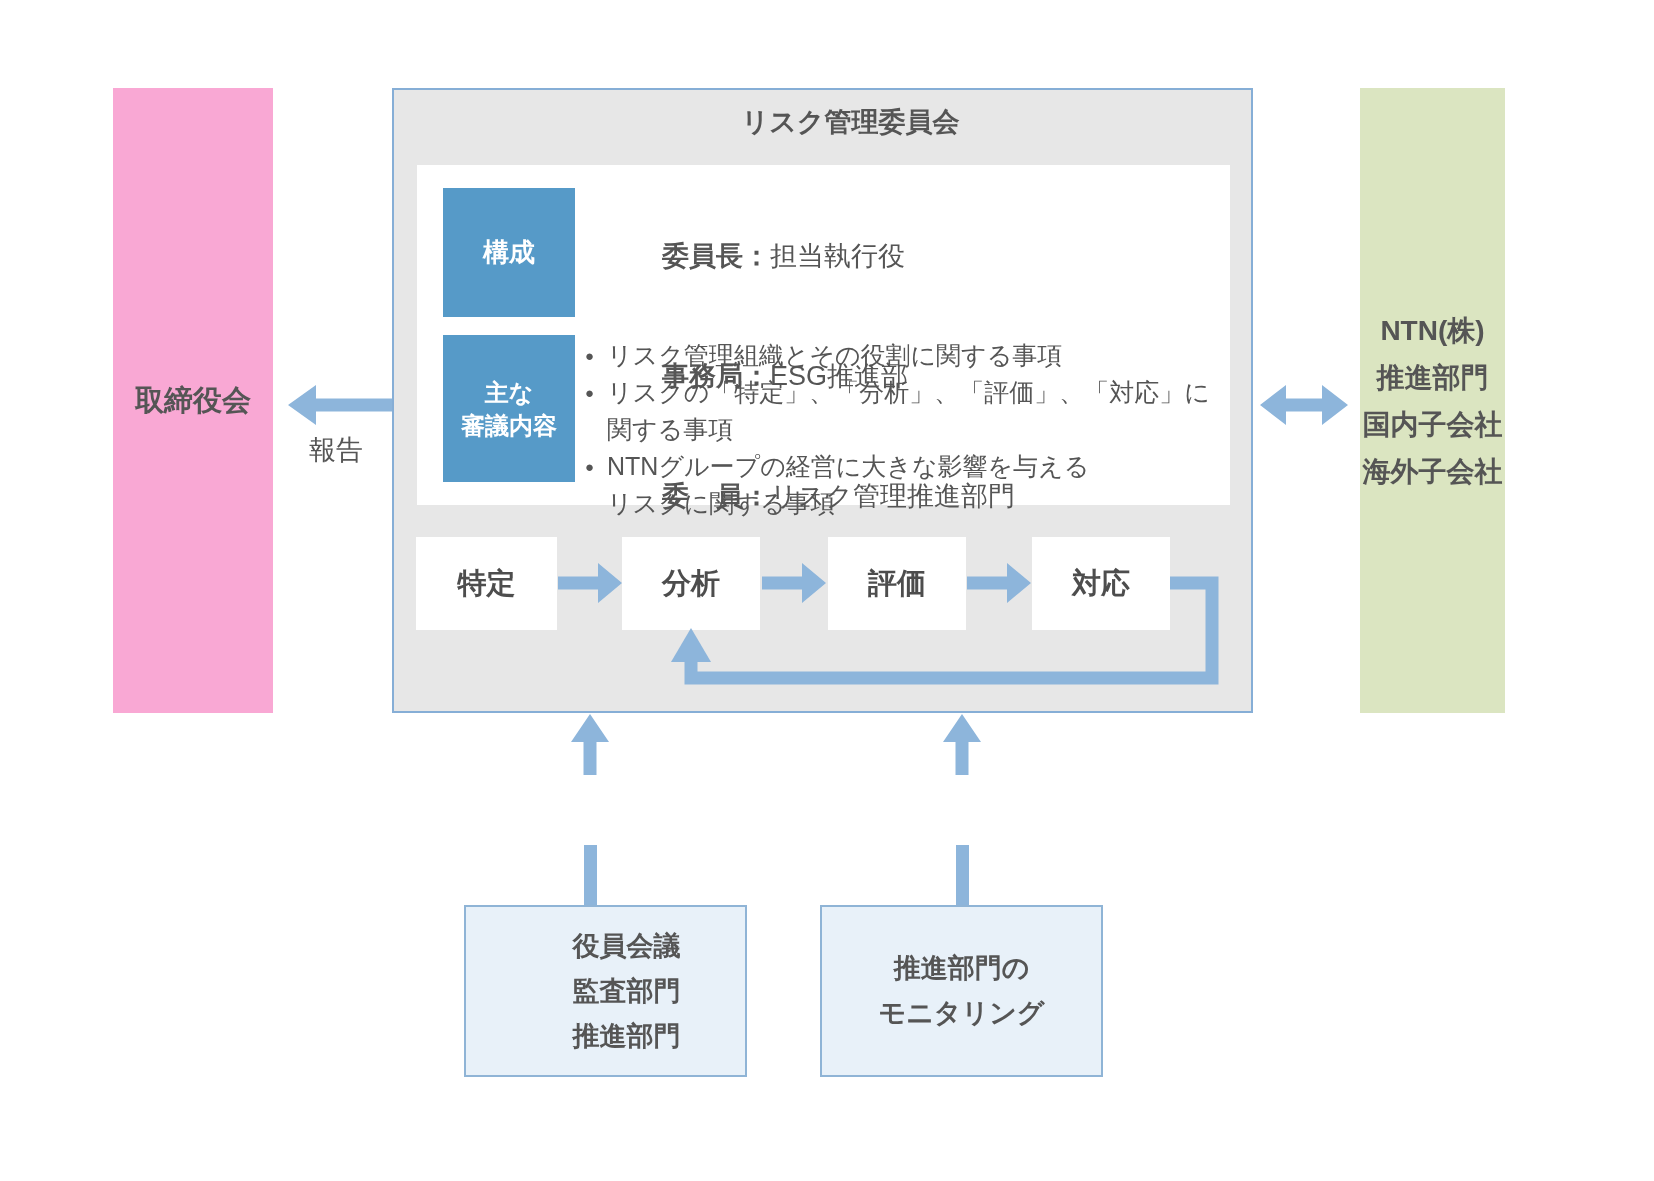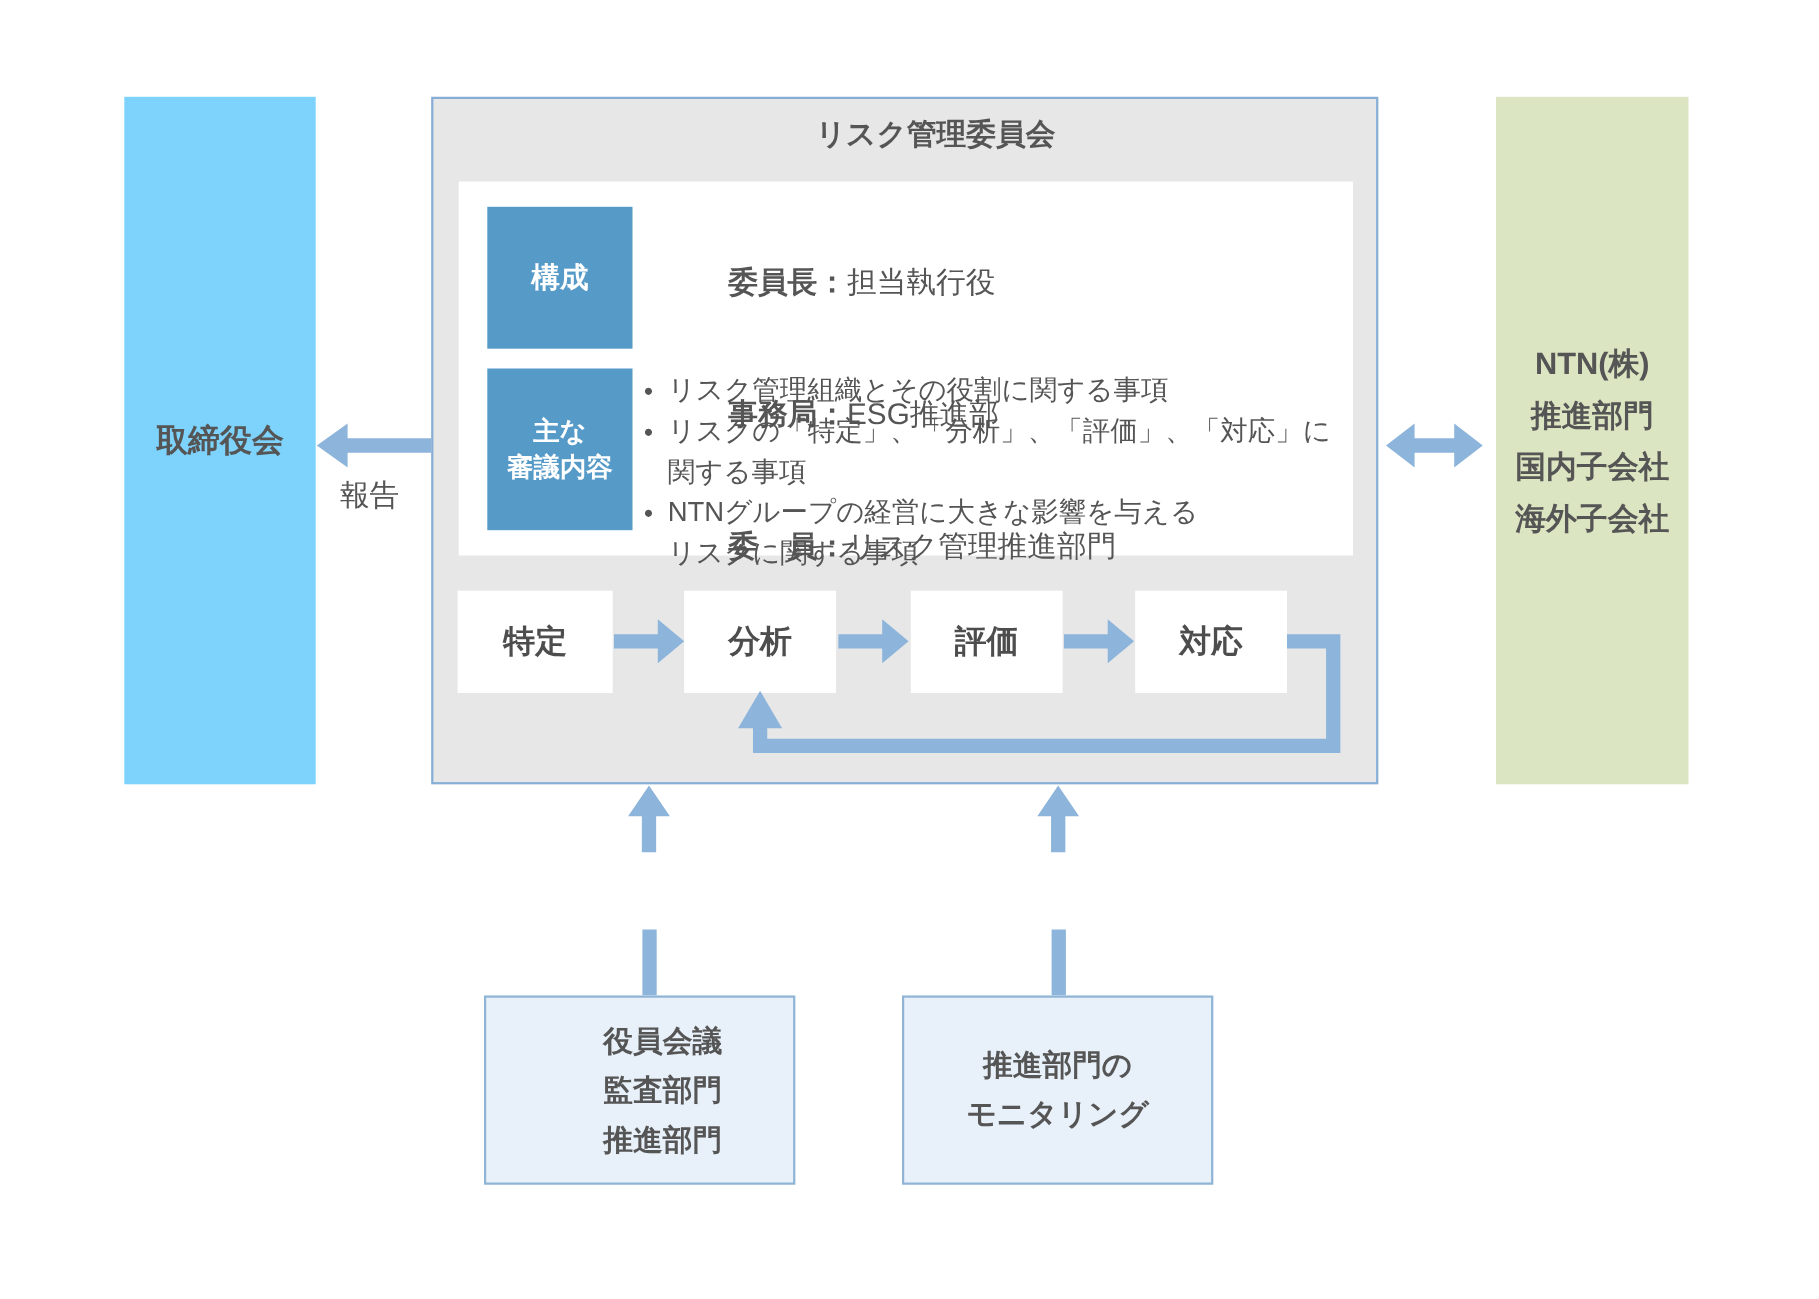--- a/index.html
+++ b/index.html
@@ -5,23 +5,23 @@
   html,body{margin:0;padding:0;background:#ffffff;}
   .canvas{
     position:relative;width:1654px;height:1181px;background:#ffffff;overflow:hidden;
     font-family:"Liberation Sans","DejaVu Sans",sans-serif;color:#555555;
   }
   .canvas *{box-sizing:border-box;}
   .abs{position:absolute;}
   .fill-center{display:flex;align-items:center;justify-content:center;text-align:center;}
 
   
-  .board-box{left:113px;top:88px;width:174px;height:625px;background:#7dd3fc;}
+  .board-box{left:113px;top:88px;width:160px;height:625px;background:#f9a8d4;}
   .board-label{font-size:29px;font-weight:bold;color:#555;}
-  .group-box{left:1360px;top:88px;width:175px;height:625px;background:#dbe5c1;flex-direction:column;}
+  .group-box{left:1360px;top:88px;width:145px;height:625px;background:#dbe5c1;flex-direction:column;}
   .group-line{display:block;font-size:28px;font-weight:bold;line-height:47px;color:#555;}
 
   
   .committee-panel{left:392px;top:88px;width:861px;height:625px;background:#e7e7e7;border:2px solid #86aed6;}
   .committee-title{left:0;top:14px;width:100%;text-align:center;font-size:27px;font-weight:bold;color:#555;margin-left:28px;}
   .white-panel{left:23px;top:75px;width:813px;height:340px;background:#ffffff;}
 
   .blue-tag{background:#569ac8;color:#ffffff;flex-direction:column;}
   .comp-tag{left:49px;top:98px;width:132px;height:129px;}
   .comp-tag span{font-size:26px;font-weight:bold;}
@@ -45,21 +45,21 @@
   .step-1{left:22px;width:141px;}
   .step-2{left:228px;width:138px;}
   .step-3{left:434px;width:138px;}
   .step-4{left:638px;width:138px;}
 
   
   .secretariat-bar{left:392px;top:775px;width:861px;height:70px;background:#d2e6f3;}
   .secretariat-bar span{font-size:27px;font-weight:bold;color:#555;}
   .source-box{top:905px;width:283px;height:172px;background:#e8f1f9;border:2px solid #8fb4d6;flex-direction:column;}
   .source-box .src-line{display:block;font-size:27px;font-weight:bold;line-height:45px;color:#555;text-align:center;}
-  .src-1{left:440px;padding-left:42px;}
+  .src-1{left:464px;padding-left:42px;}
   .src-2{left:820px;}
   .connector{width:13px;background:#8db5db;}
 
   .report-label{left:292px;top:432px;width:88px;text-align:center;font-size:27px;color:#555;}
 
   svg{display:block;}
   .arrow-fill{fill:#8db5db;}
   .arrow-stroke{stroke:#8db5db;stroke-width:13;fill:none;}
 </style>
 </head>

